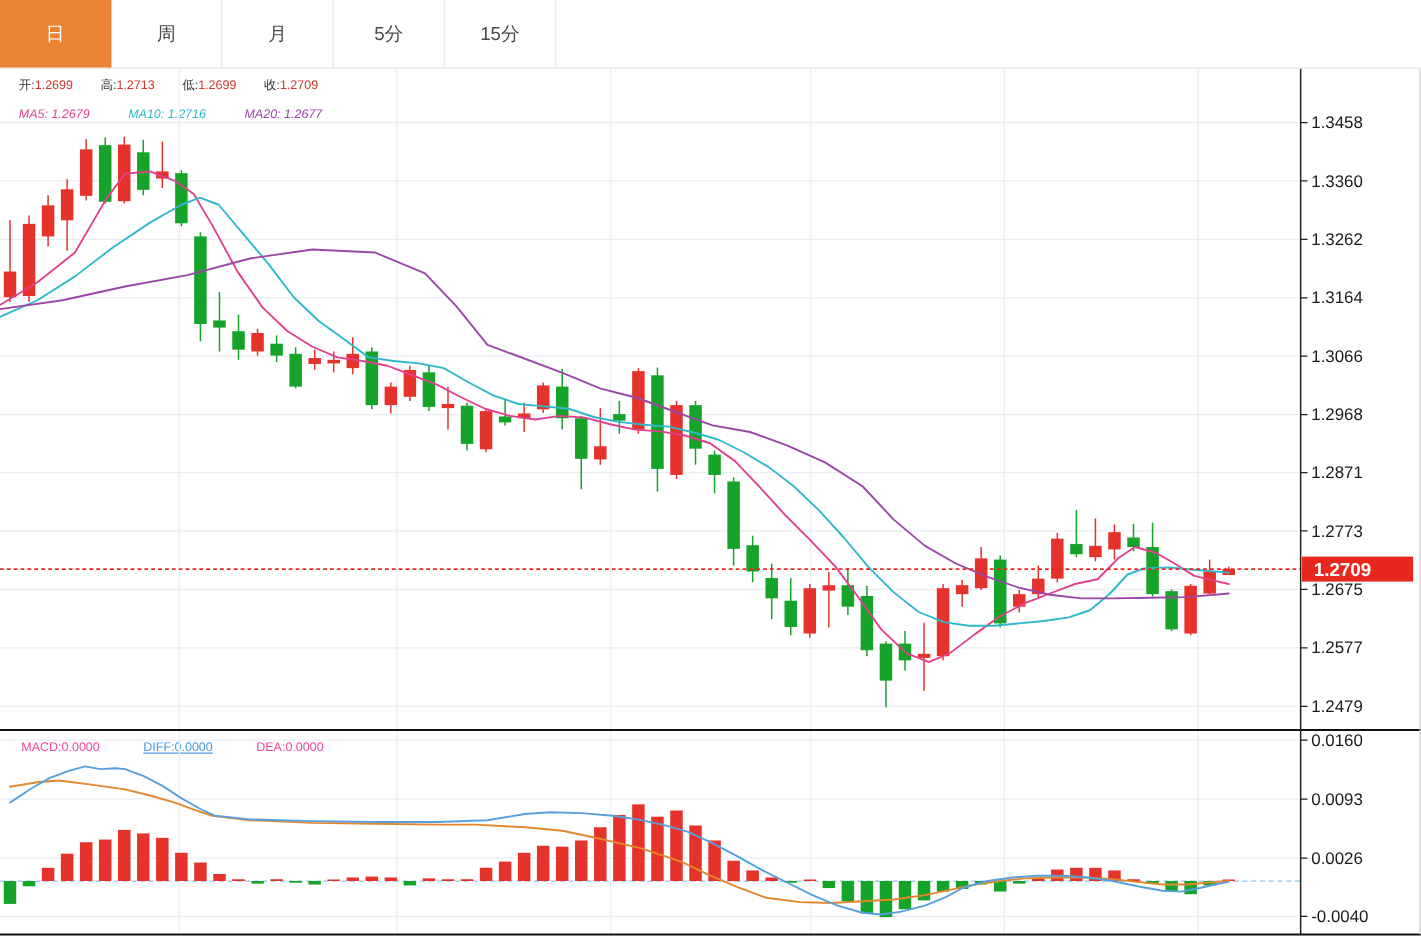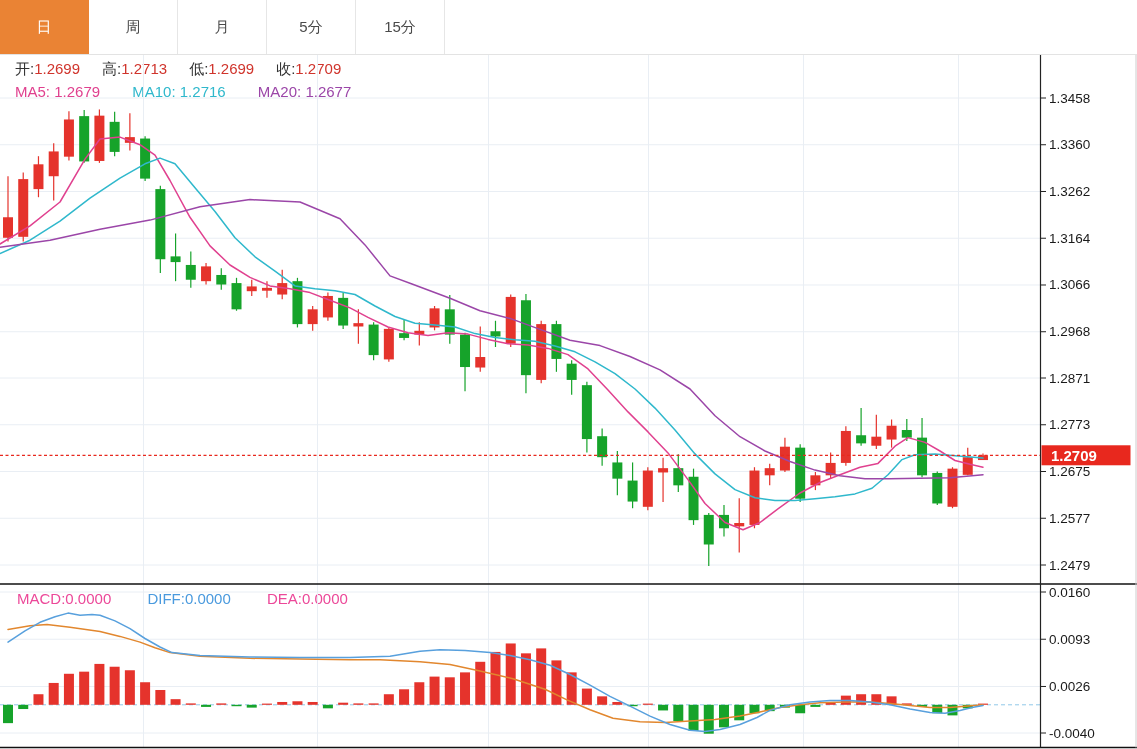--- a/index.html
+++ b/index.html
@@ -6,29 +6,29 @@
   .stage{position:relative;width:1137px;height:749px;background:#ffffff;
          font-family:"Liberation Sans",sans-serif;overflow:hidden;}
   
   .tabbar{position:absolute;left:0;top:0;width:1137px;height:55px;display:flex;
           background:#fff;border-bottom:1px solid #e3e3e3;box-sizing:border-box;}
   .tab{width:89px;height:100%;display:flex;align-items:center;justify-content:center;
        font-size:15px;color:#4a4a4a;border-right:1px solid #e6e6e6;box-sizing:border-box;
        cursor:pointer;user-select:none;}
   .tab.active{background:#ea8334;color:#ffffff;border-right:1px solid #ea8334;}
   
-  .row{position:absolute;white-space:nowrap;font-size:15px;line-height:18px;}
+  .row{position:absolute;white-space:nowrap;font-size:10px;line-height:18px;}
   .quote-row{left:15px;top:60px;color:#333;}
   .quote-row .val{color:#d0342c;margin-right:22px;}
-  .ma-row{left:15px;top:83px;}
+  .ma-row{left:15px;top:83px;font-style:italic;}
   .ma-row .pair{margin-right:28px;}
   .ma5{color:#e0418f;} .ma10{color:#2fb8cc;} .ma20{color:#9b46a8;}
   .macd-row{left:17px;top:590px;}
   .macd-row .pair{margin-right:32px;}
-  .c-macd{color:#ec4899;} .c-diff{color:#4a9ade;} .c-dea{color:#ec4899;}
+  .c-macd{color:#ec4899;} .c-diff{color:#4a9ade;text-decoration:underline;} .c-dea{color:#ec4899;}
   svg{position:absolute;left:0;top:55px;}
   svg text{font-family:"Liberation Sans",sans-serif;}
 </style>
 </head>
 <body>
 
 <div class="stage">
 
   <div class="tabbar" id="tabbar">
       <div class="tab active">日</div>

